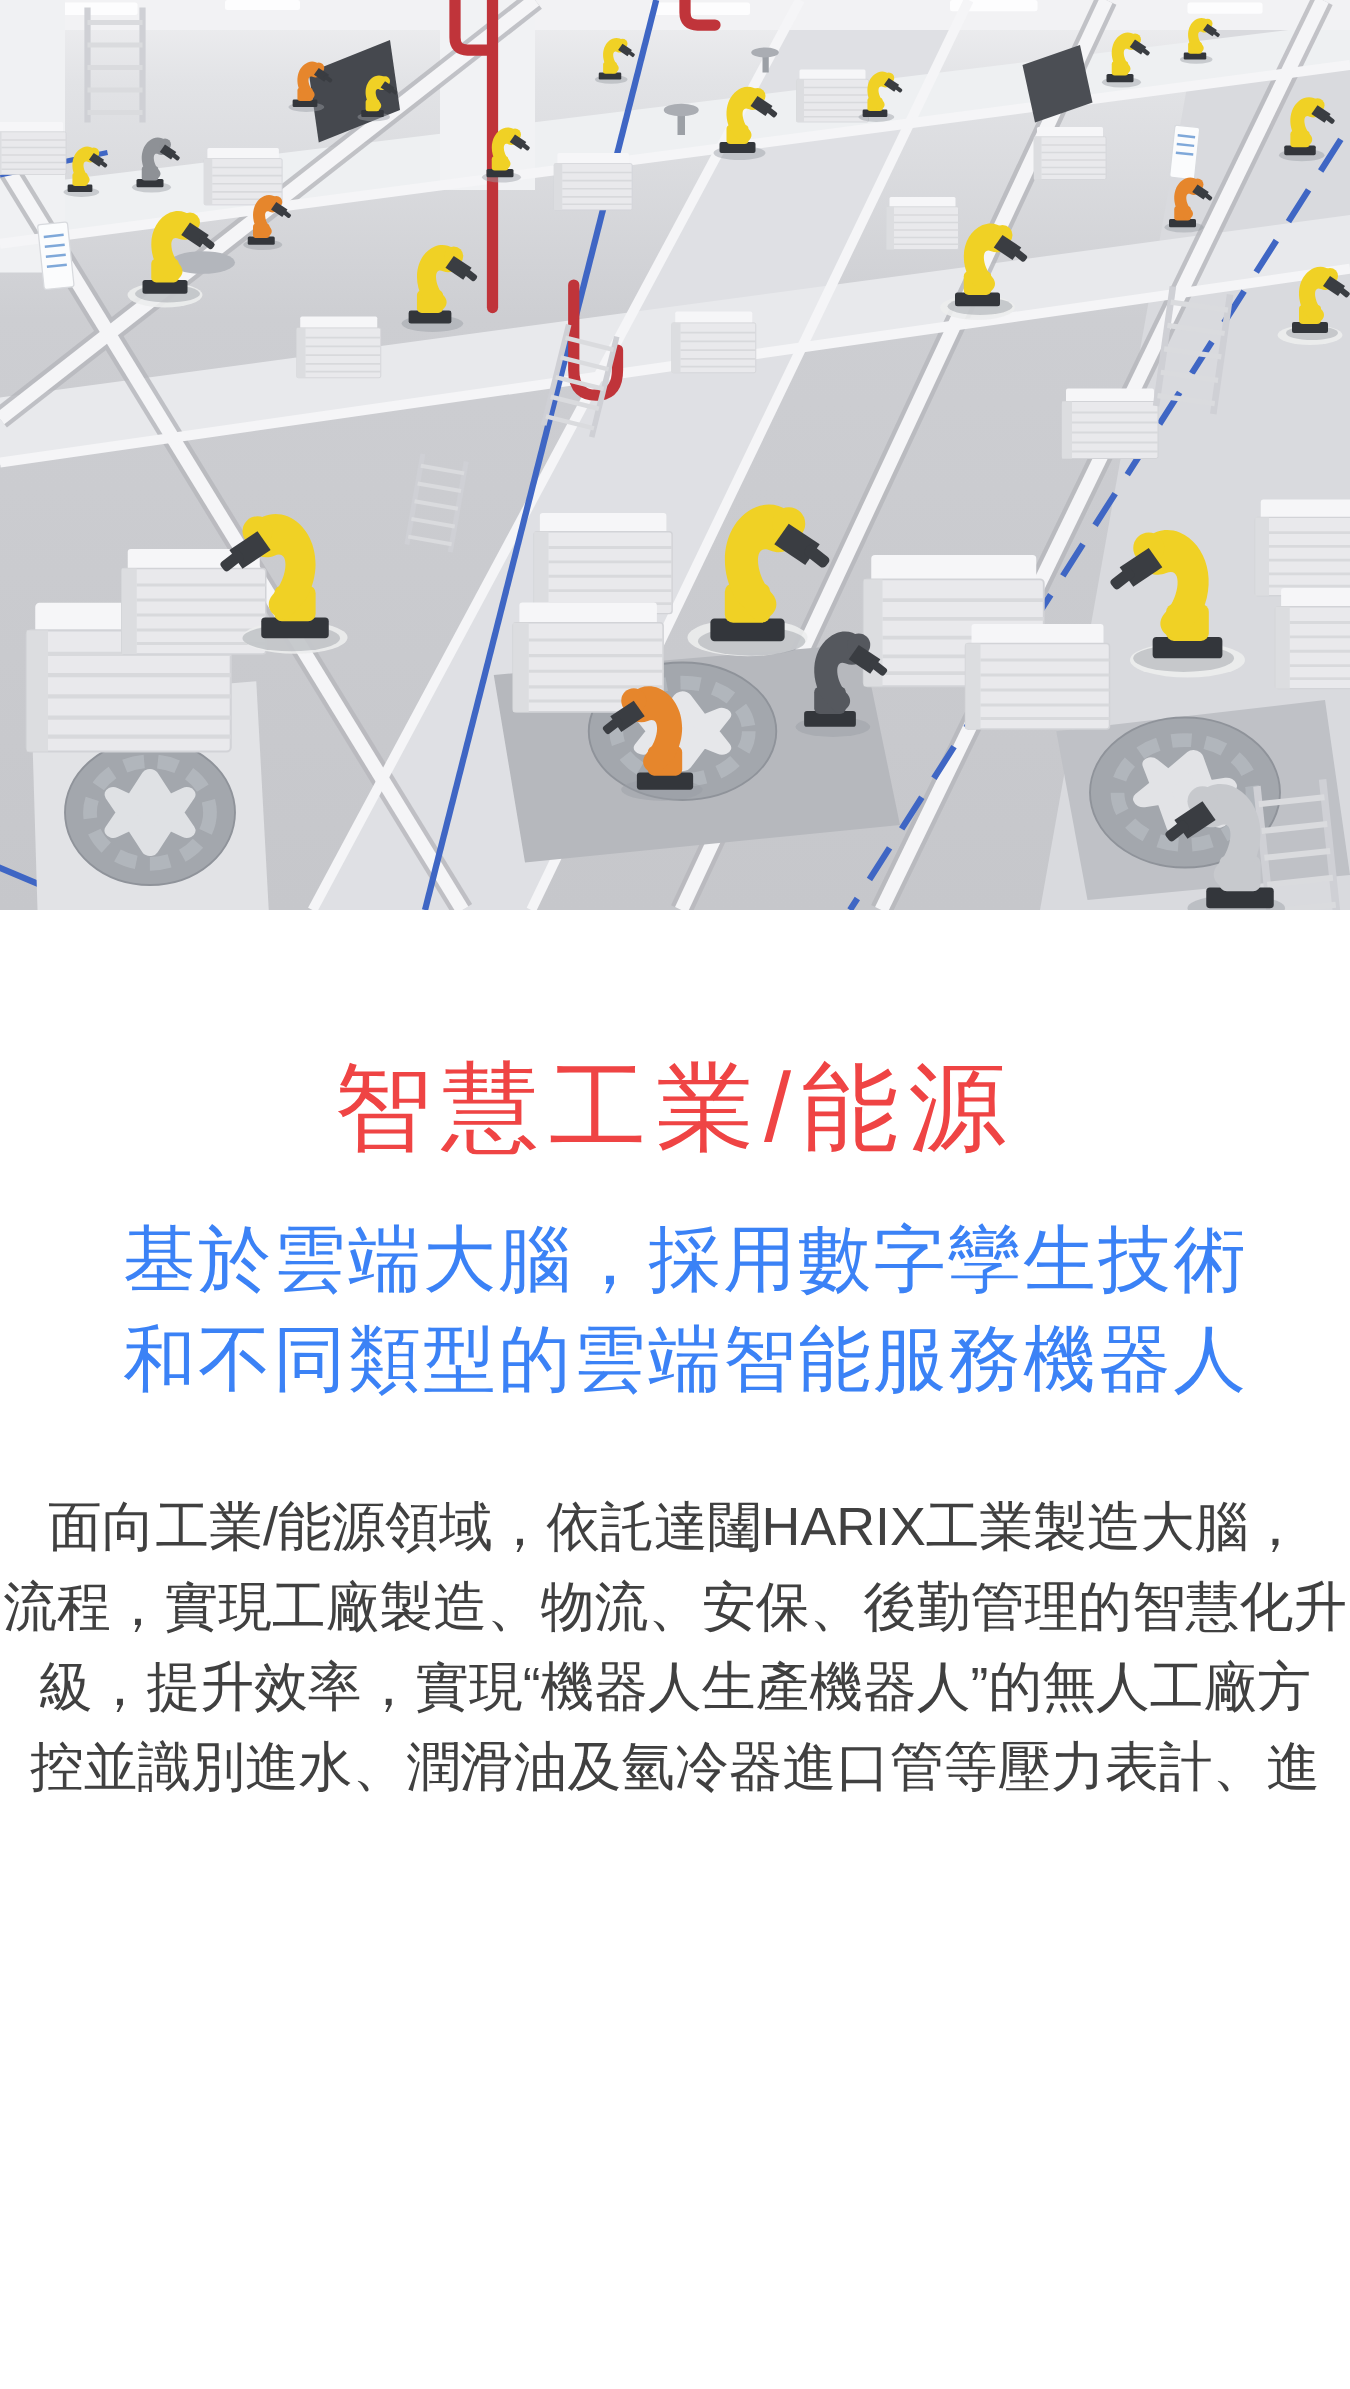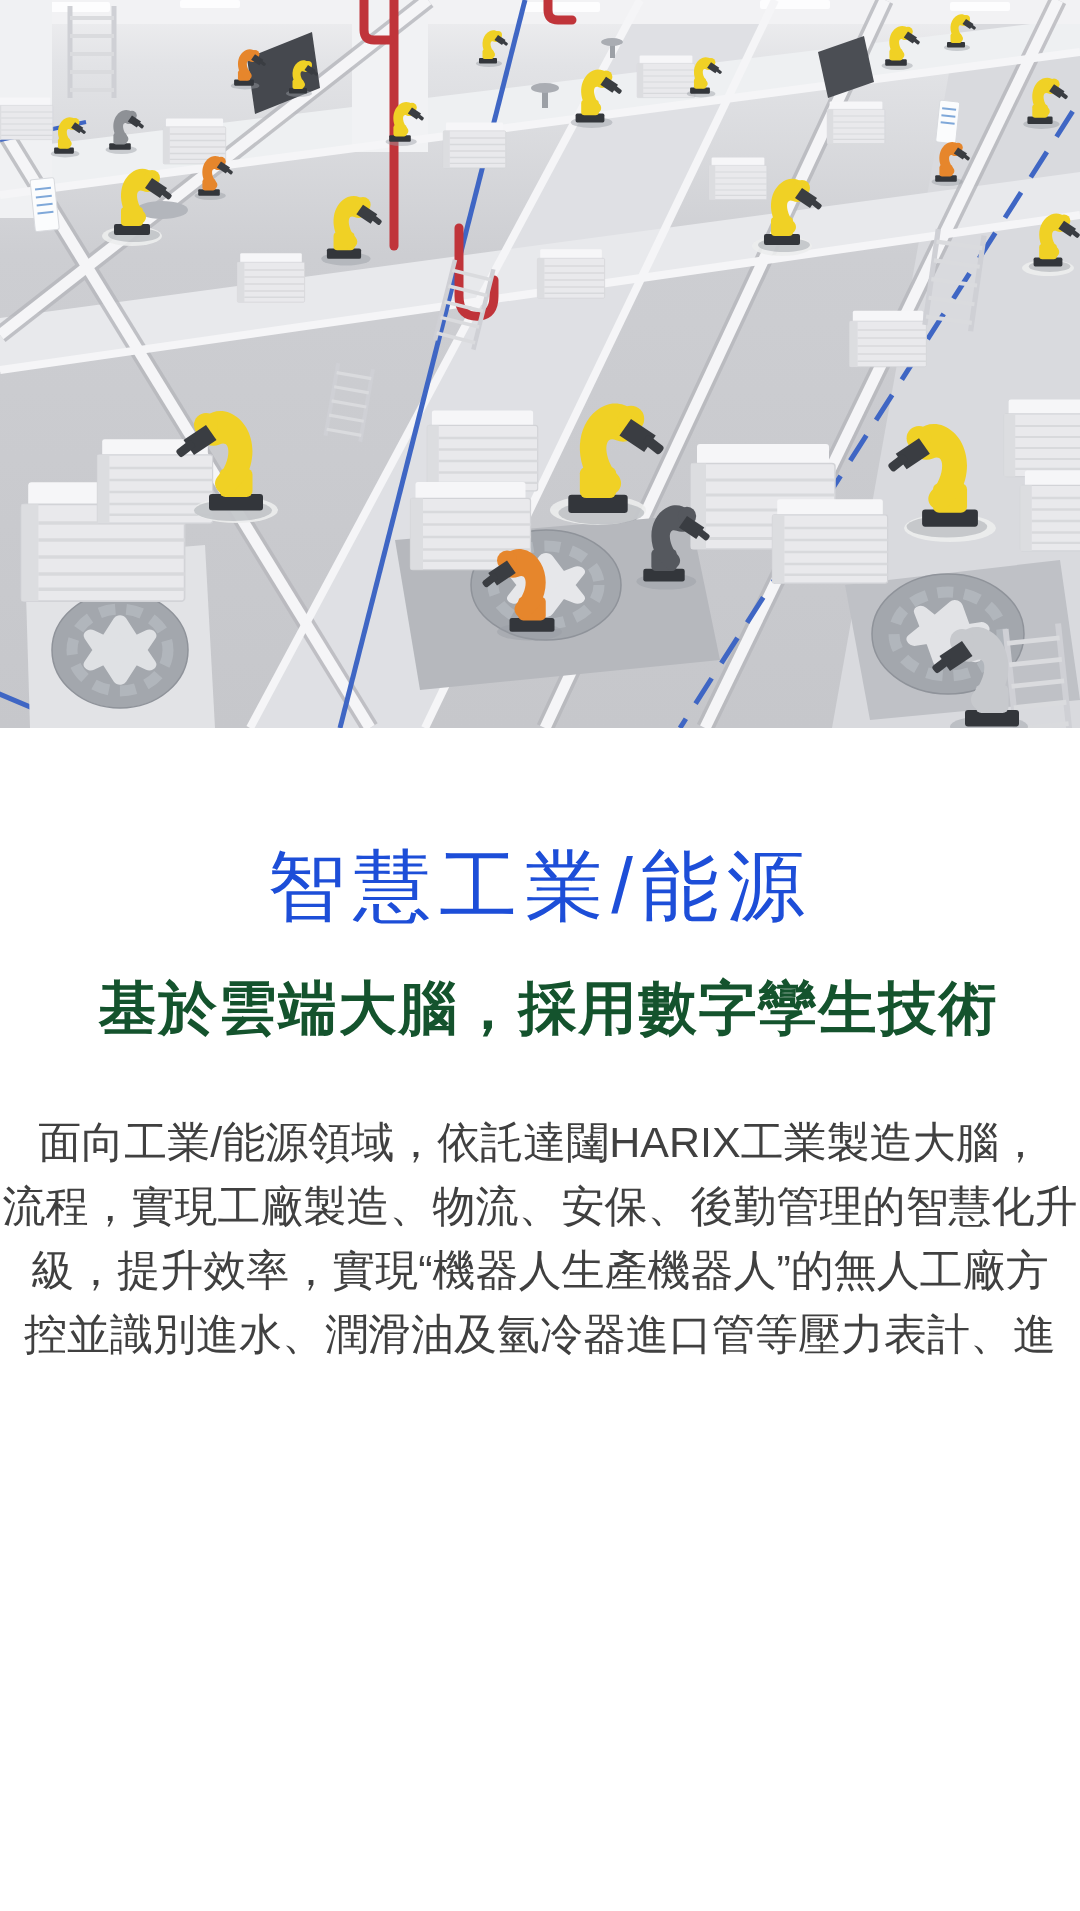--- a/index.html
+++ b/index.html
@@ -9,30 +9,30 @@
   .hero { width:1080px; height:728px; display:block; position:relative; }
   .hero svg { display:block; width:1080px; height:728px; }
 
   .content { text-align:center; }
   .page-title {
     margin:118px 0 0 0;
     font-size:78px;
     line-height:80px;
     letter-spacing:8px;
     font-weight:500;
-    color:#1d4ed8;
+    color:#ef4444;
     white-space:nowrap;
   }
   .subtitle {
     margin:42px 0 0 17px;
     font-size:58px;
     line-height:80px;
     letter-spacing:2px;
-    font-weight:700;
-    color:#14532d;
+    font-weight:400;
+    color:#3b82f6;
   }
   .subtitle .line { white-space:nowrap; }
   .body-text {
     margin:62px 0 0 0;
     font-size:43px;
     line-height:64px;
     font-weight:400;
     color:#404040;
   }
   .body-text .line { white-space:nowrap; }
@@ -266,20 +266,21 @@
         <use href="#robot-sym" style="color:#c7c9cd" transform="translate(992 722) scale(-1.5 1.5)"></use>
       </g>
     </svg>
   </div>
 
   <div class="content">
     <h1 class="page-title">智慧工業/能源</h1>
 
     <h2 class="subtitle">
       <div class="line">基於雲端大腦，採用數字孿生技術</div>
+      <div class="line">和不同類型的雲端智能服務機器人</div>
     </h2>
 
     <div class="body-text">
       <div class="line">面向工業/能源領域，依託達闥HARIX工業製造大腦，</div>
       <div class="line">流程，實現工廠製造、物流、安保、後勤管理的智慧化升</div>
       <div class="line">級，提升效率，實現“機器人生產機器人”的無人工廠方</div>
       <div class="line">控並識別進水、潤滑油及氫冷器進口管等壓力表計、進</div>
     </div>
   </div>
 

